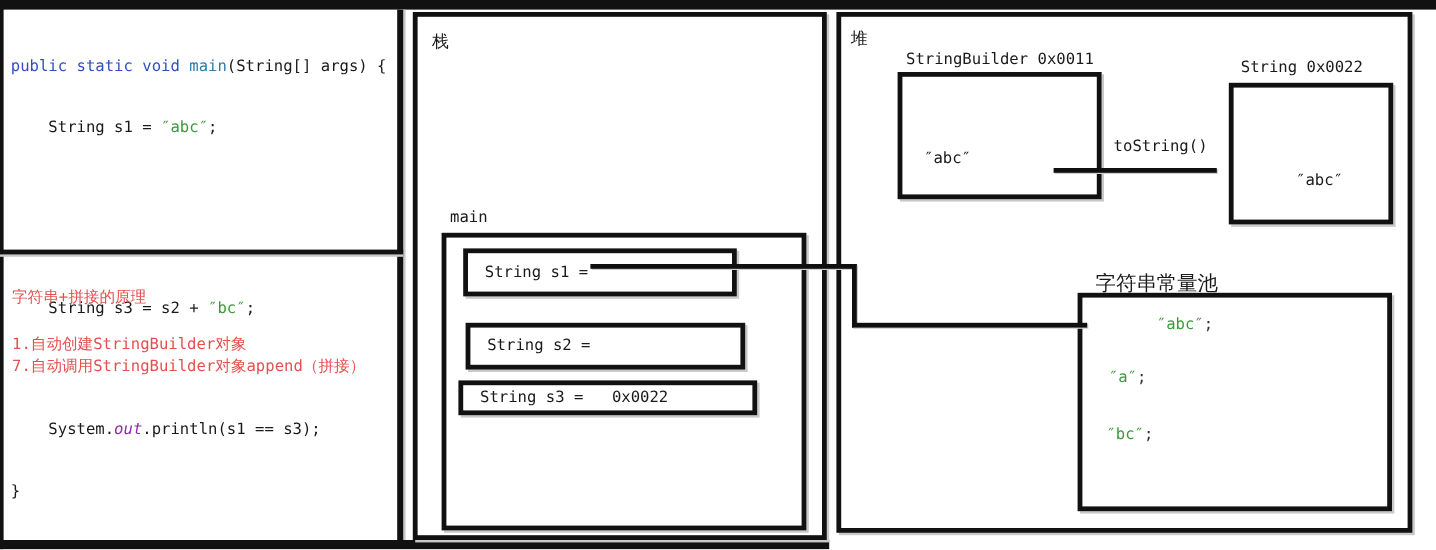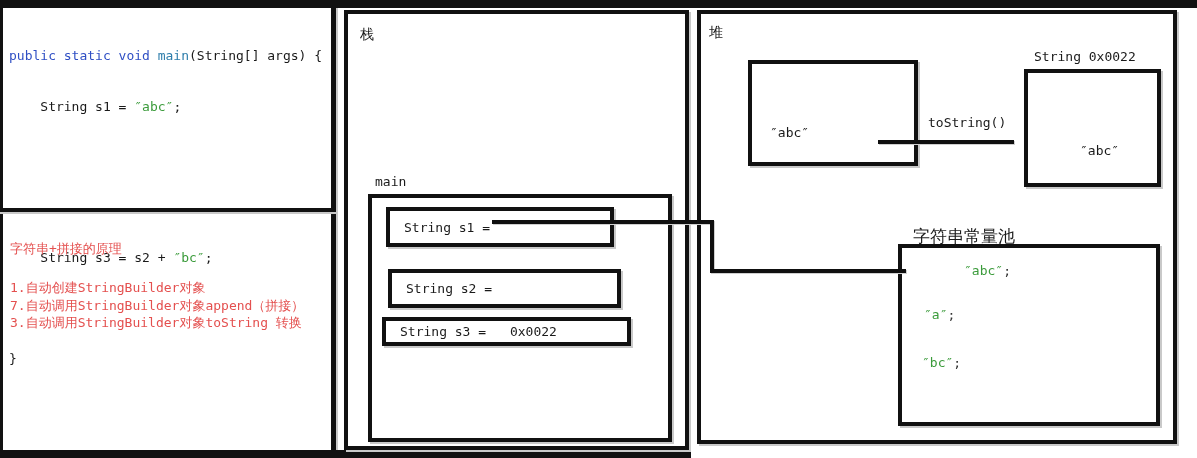--- a/index.html
+++ b/index.html
@@ -85,28 +85,28 @@
   <div class="left-panel-right-border"></div>
   <div class="left-panel-divider"></div>
 
   <div class="code">
     <div class="cl"><span class="kw">public static void </span><span class="fn">main</span><span>(String[] args) {</span></div>
     <div class="cl"><span>    String s1 = </span><span class="str">″abc″</span><span>;</span></div>
     <div class="cl"></div>
     <div class="cl"></div>
     <div class="cl"><span>    String s3 = s2 + </span><span class="str">″bc″</span><span>;</span></div>
     <div class="cl"></div>
+    <div class="cl"><span>    System.</span><span class="field">out</span><span>.println(s1 == s3);</span></div>
     <div class="cl"><span>}</span></div>
   </div>
 
   <div class="notes">
     <div class="note-title">字符串+拼接的原理</div>
     <div class="note-item">1.自动创建StringBuilder对象</div>
     <div class="note-item">7.自动调用StringBuilder对象append（拼接）</div>
-    <div class="note-item">3.自动调用StringBuilder对象toString 转换</div>
   </div>
 
   <div class="panel stack-panel">
     <div class="panel-label stack-label">栈</div>
     <div class="frame-label">main</div>
     <div class="main-frame">
       <div class="var-box var-s1">
         <span class="var-name">String s1 = </span>
       </div>
       <div class="var-box var-s2">
@@ -115,20 +115,21 @@
       <div class="var-box var-s3">
         <span class="var-name">String s3 = </span>
         <span class="var-value">0x0022</span>
       </div>
     </div>
   </div>
 
   <div class="panel heap-panel">
     <div class="panel-label heap-label">堆</div>
 
+    <div class="obj-title sb-title">StringBuilder 0x0011</div>
     <div class="obj-box sb-box">
       <span class="obj-value sb-value">″abc″</span>
     </div>
 
     <div class="tostring-label">toString()</div>
 
     <div class="obj-title strobj-title">String 0x0022</div>
     <div class="obj-box strobj-box">
       <span class="obj-value strobj-value">″abc″</span>
     </div>

